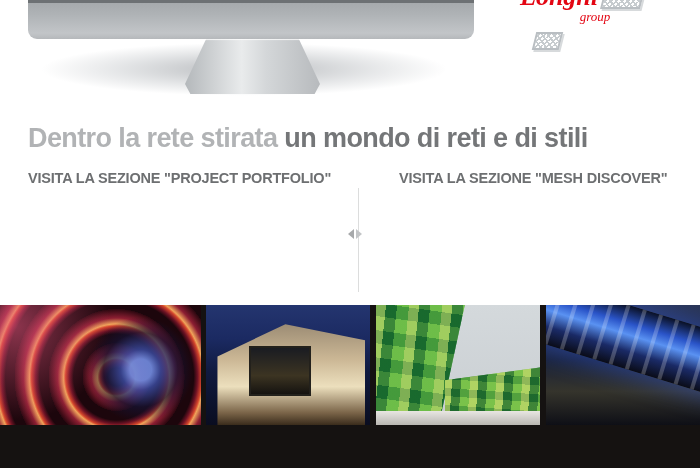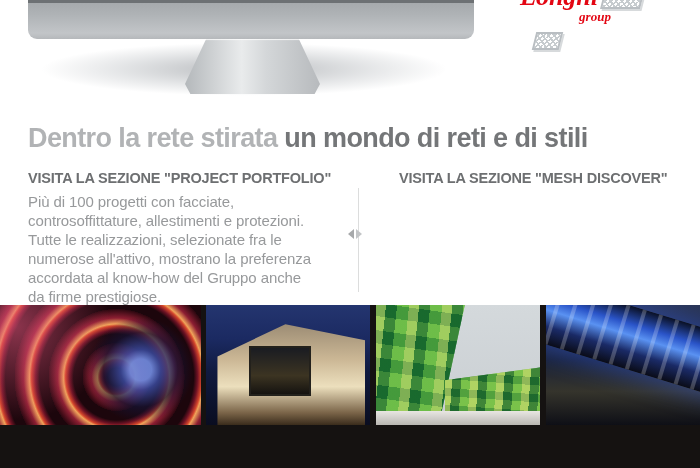--- a/index.html
+++ b/index.html
@@ -43,21 +43,21 @@
     background-image:
       repeating-linear-gradient(45deg,#c6cbce 0 1.5px,transparent 1.5px 4px),
       repeating-linear-gradient(-45deg,#c6cbce 0 1.5px,transparent 1.5px 4px);
     box-shadow:2px 2px 0 #d7dadc;
   }
   .logo-longhi { left:520px; top:-16px; flex-direction:row; }
   .logo-longhi .logo-text { font-size:26px; }
   .logo-longhi .mesh-icon { width:40px; height:24px; }
   .logo-group {
     position:absolute; left:560px; top:9px; width:70px; text-align:center;
-    font-family:"Liberation Serif", serif; font-style:italic; font-weight:bold;
+    font-family:"Liberation Serif", serif; font-style:italic; font-weight:normal;
     font-size:13px; color:#e30613;
   }
   .logo-italfim { left:534px; top:32px; }
   .logo-fils    { left:534px; top:68px; }
   .logo-italfim .logo-text, .logo-fils .logo-text { font-size:22px; }
   .logo-italfim .mesh-icon, .logo-fils .mesh-icon { width:27px; height:18px; }
 
   
   .headline {
     position:absolute; left:28px; top:123px; width:665px;
@@ -168,26 +168,20 @@
     <span class="mesh-icon"></span>
   </div>
 
 
   <div class="headline">
     <span class="light">Dentro la rete stirata </span><span class="dark">un mondo di reti e di stili</span>
   </div>
 
   <div class="col col-left">
     <div class="col-heading">VISITA LA SEZIONE "PROJECT PORTFOLIO"</div>
-    <div class="col-body">Più di 100 progetti con facciate,
-controsoffittature, allestimenti e protezioni.
-Tutte le realizzazioni, selezionate fra le
-numerose all'attivo, mostrano la preferenza
-accordata al know-how del Gruppo anche
-da firme prestigiose.</div>
   </div>
 
   <div class="divider"></div>
   <div class="carousel-arrows">
     <span class="arr arr-left"></span>
     <span class="arr arr-right"></span>
   </div>
 
   <div class="col col-right">
     <div class="col-heading">VISITA LA SEZIONE "MESH DISCOVER"</div>

